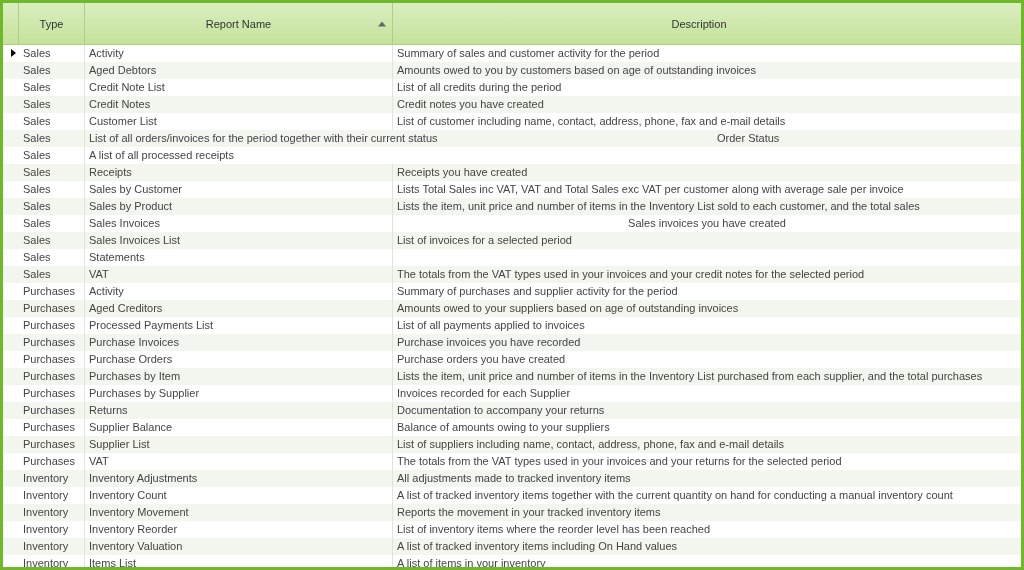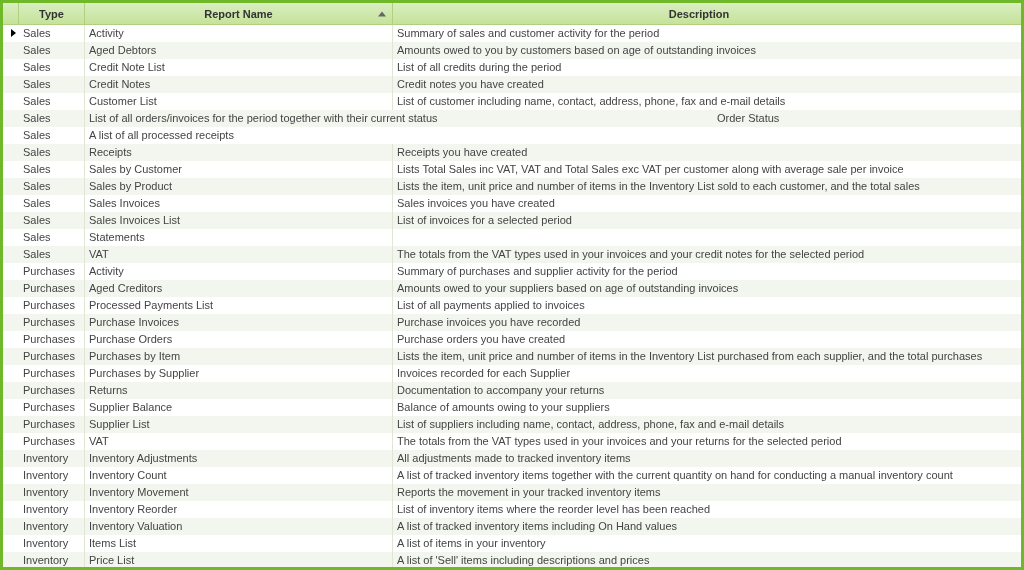--- a/index.html
+++ b/index.html
@@ -12,22 +12,21 @@
 .grid-container {
   border: 3px solid #6eb82a;
   width: 1024px;
   height: 570px;
   overflow: hidden;
 }
 .grid-header {
   display: flex;
   background: linear-gradient(to bottom, #d9eec0 0%, #c5e29a 100%);
   border-bottom: 1px solid #b0d080;
-  height: 22px;
-  font-weight: bold;
+  height: 42px;
 }
 .grid-header .col {
   display: flex;
   align-items: center;
   justify-content: center;
   color: #333;
   font-size: 11px;
   border-right: 1px solid #b0d080;
   position: relative;
 }
@@ -147,21 +146,21 @@
       <div class="grid-row">
         <div class="cell col-indicator"></div>
         <div class="cell col-type">Sales</div>
         <div class="cell col-name">Sales by Product</div>
         <div class="cell col-desc" style="flex: 1 1 0%;">Lists the item, unit price and number of items in the Inventory List sold to each customer, and the total sales</div>
       </div>
       <div class="grid-row">
         <div class="cell col-indicator"></div>
         <div class="cell col-type">Sales</div>
         <div class="cell col-name">Sales Invoices</div>
-        <div class="cell col-desc" style="flex: 1 1 0%;">Sales invoices you have created</div>
+        <div class="cell col-desc" style="flex: 1 1 0%; text-align: center;">Sales invoices you have created</div>
       </div>
       <div class="grid-row">
         <div class="cell col-indicator"></div>
         <div class="cell col-type">Sales</div>
         <div class="cell col-name">Sales Invoices List</div>
         <div class="cell col-desc" style="flex: 1 1 0%;">List of invoices for a selected period</div>
       </div>
       <div class="grid-row">
         <div class="cell col-indicator"></div>
         <div class="cell col-type">Sales</div>

